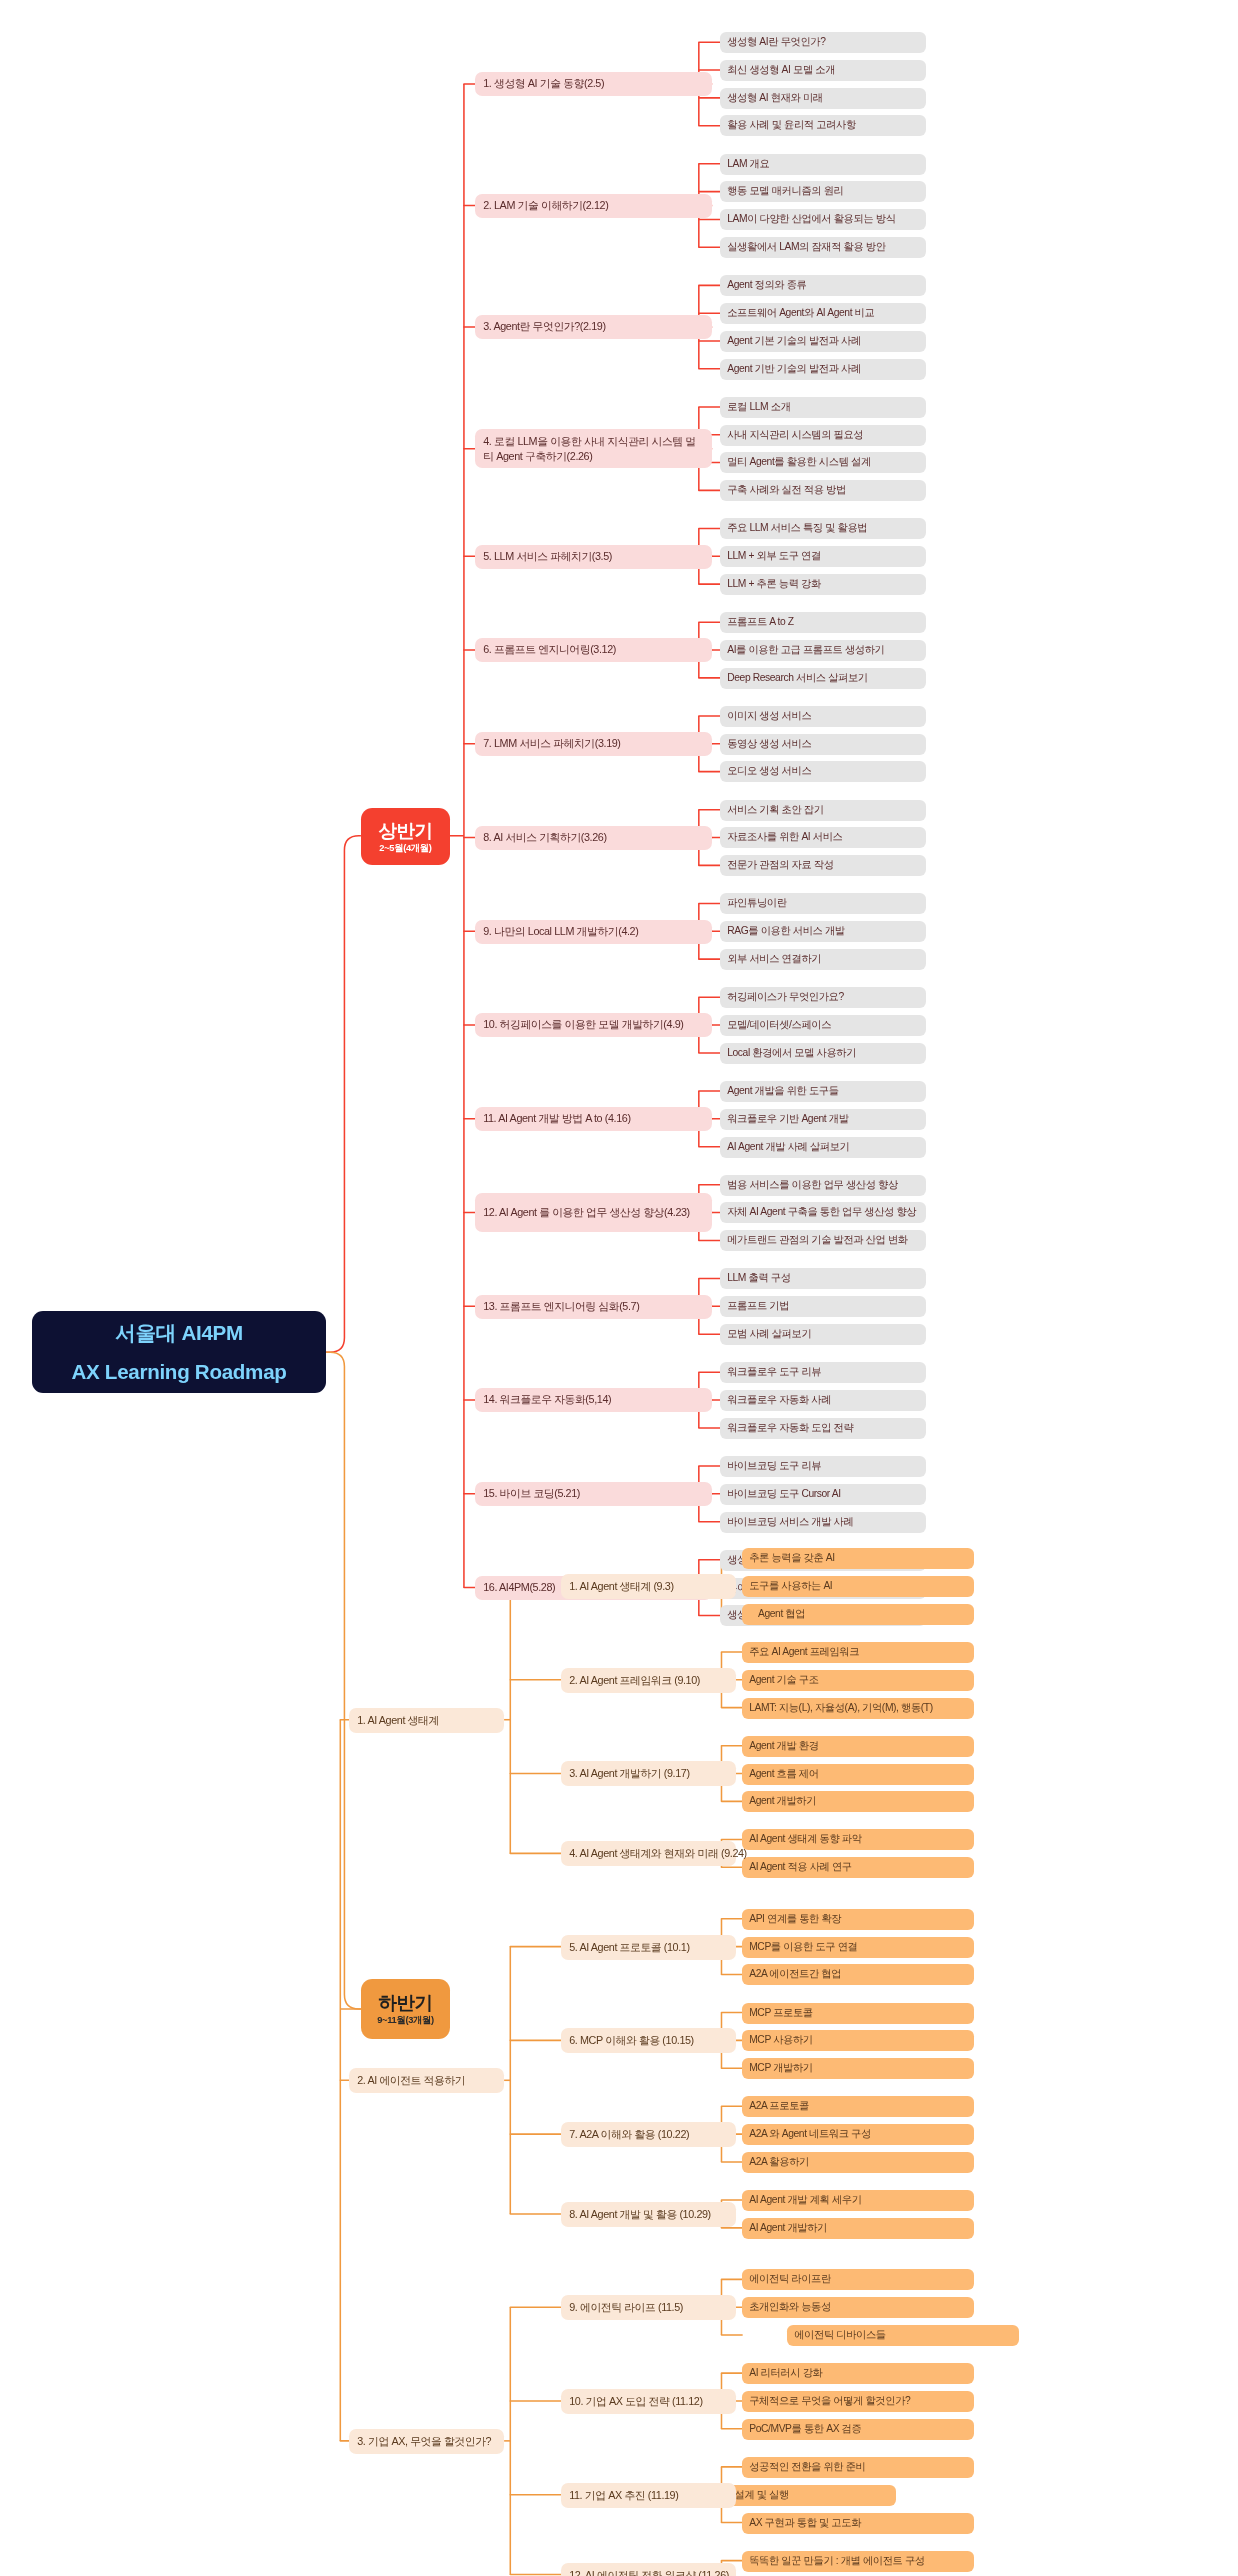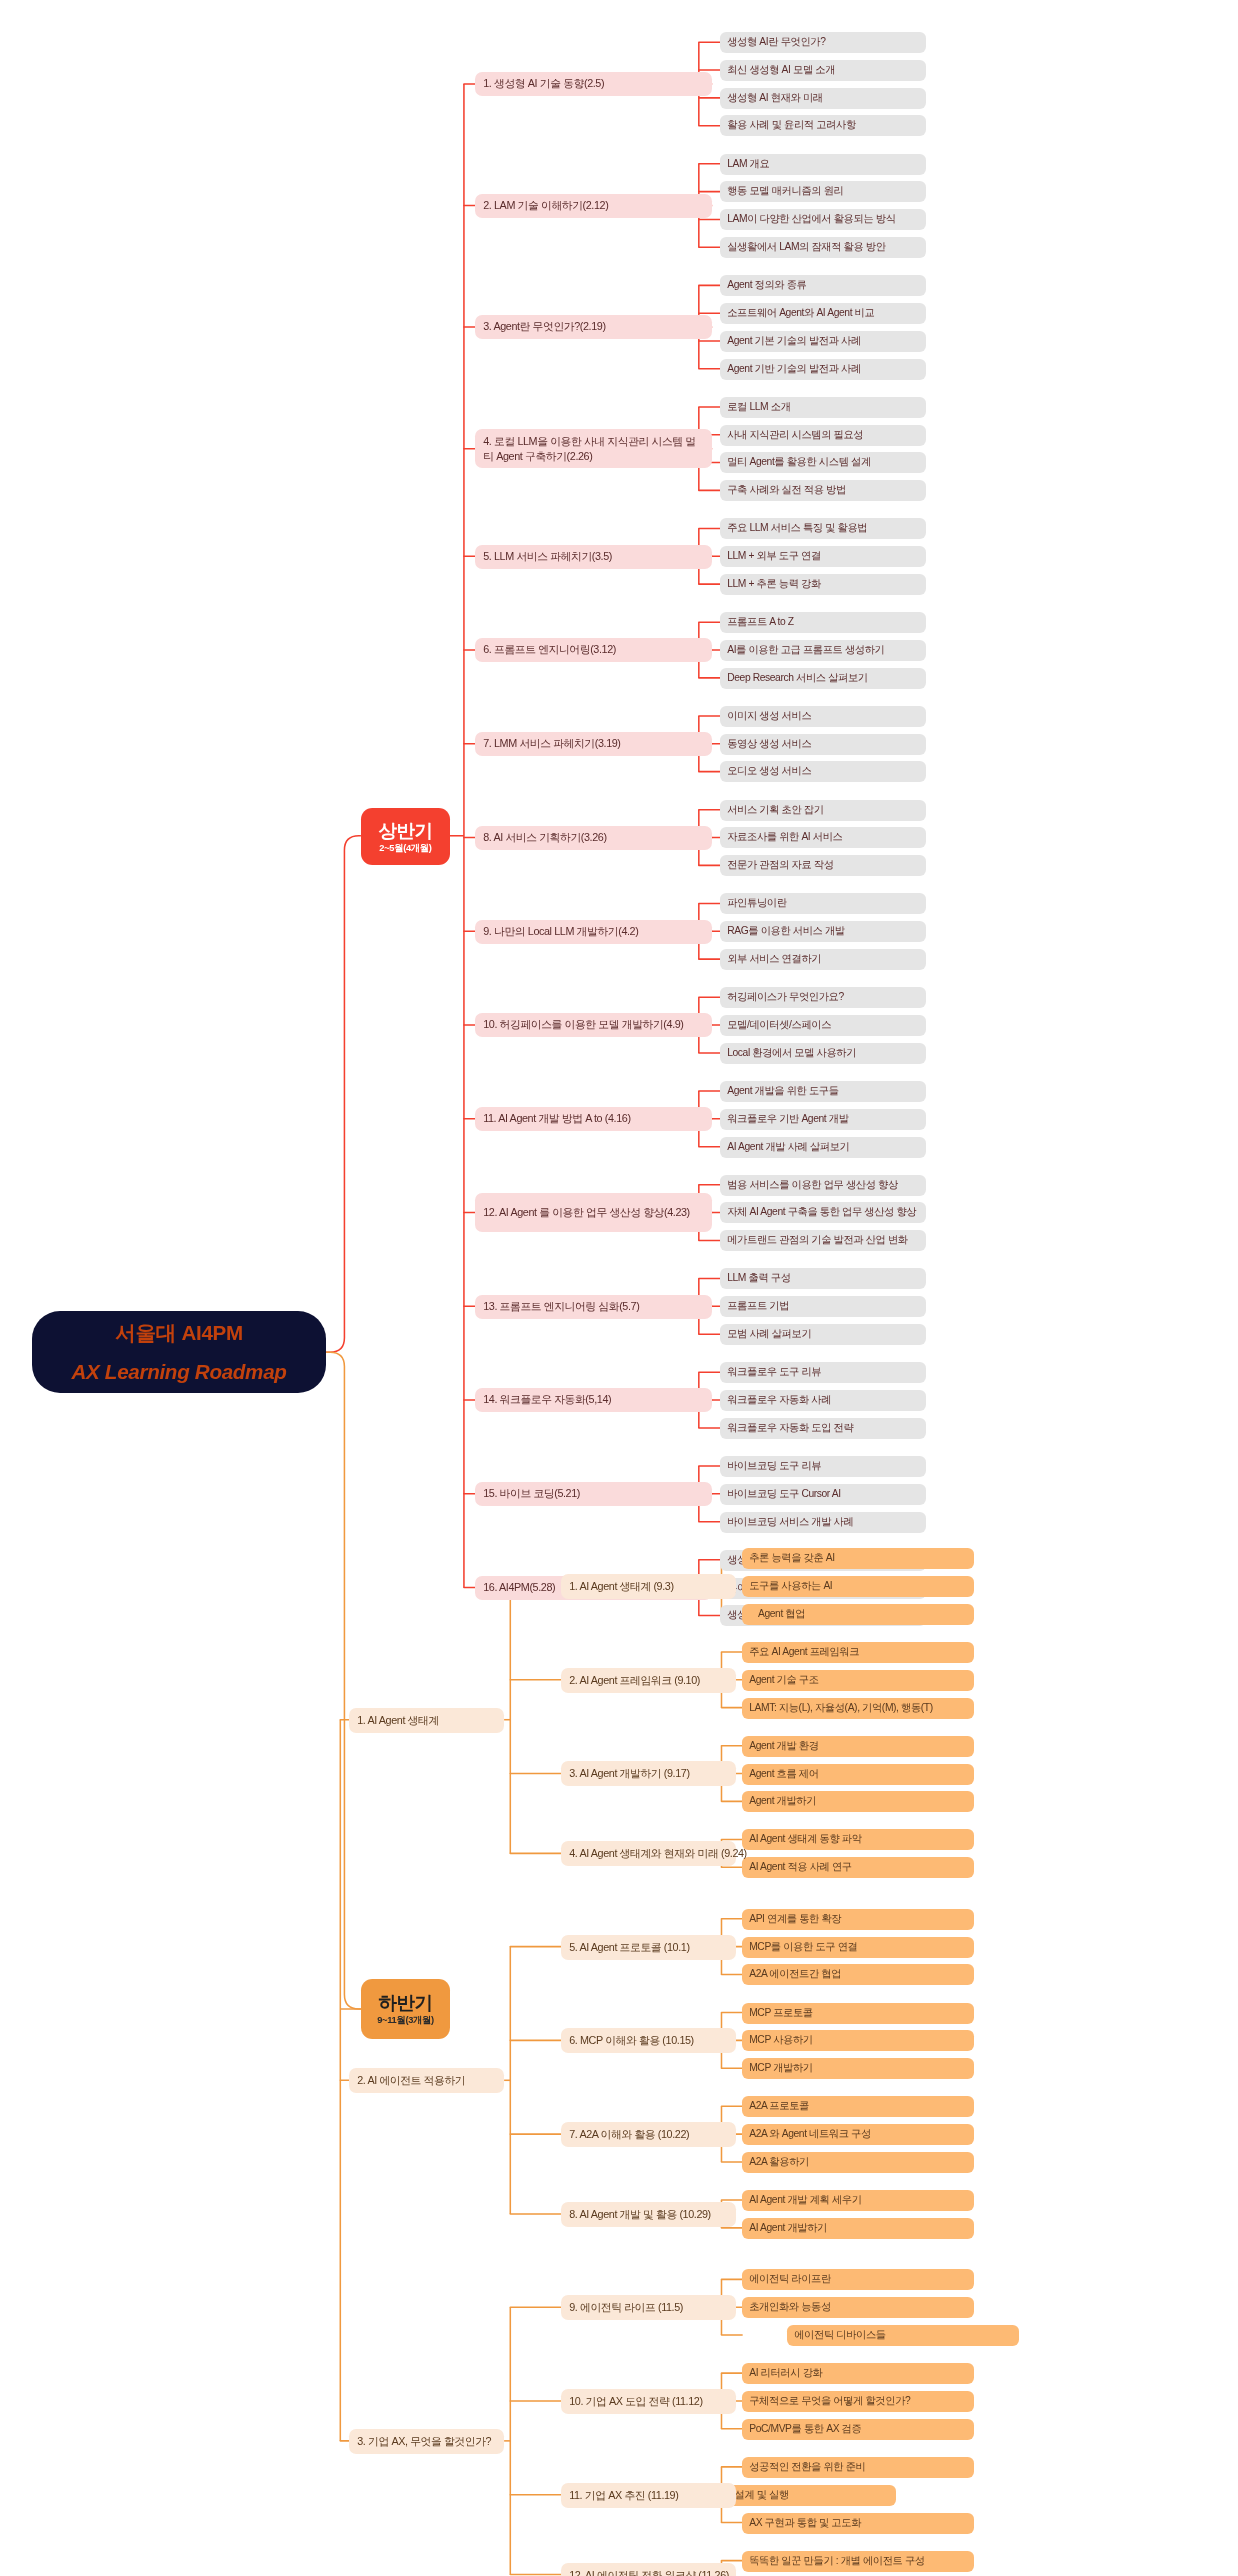--- a/index.html
+++ b/index.html
@@ -22,32 +22,32 @@
     display: flex;
     align-items: center;
     border-radius: 7.2px;
     white-space: nowrap;
     line-height: 1.25;
   }
 
   
   .root {
     background: #0d1133;
-    color: #c2410c;
-    border-radius: 28px;
+    color: #7dd3fc;
+    border-radius: 11px;
     flex-direction: column;
     justify-content: center;
     align-items: center;
     text-align: center;
     font-weight: bold;
     font-size: 20.6px;
     letter-spacing: -0.3px;
     padding: 5.2px 15.5px;
   }
-  .root .line2 { margin-top: 13px; font-style: italic; }
+  .root .line2 { margin-top: 13px; }
 
   
   .period {
     flex-direction: column;
     justify-content: center;
     align-items: center;
     text-align: center;
     border-radius: 11.3px;
     color: #ffffff;
     font-weight: bold;

